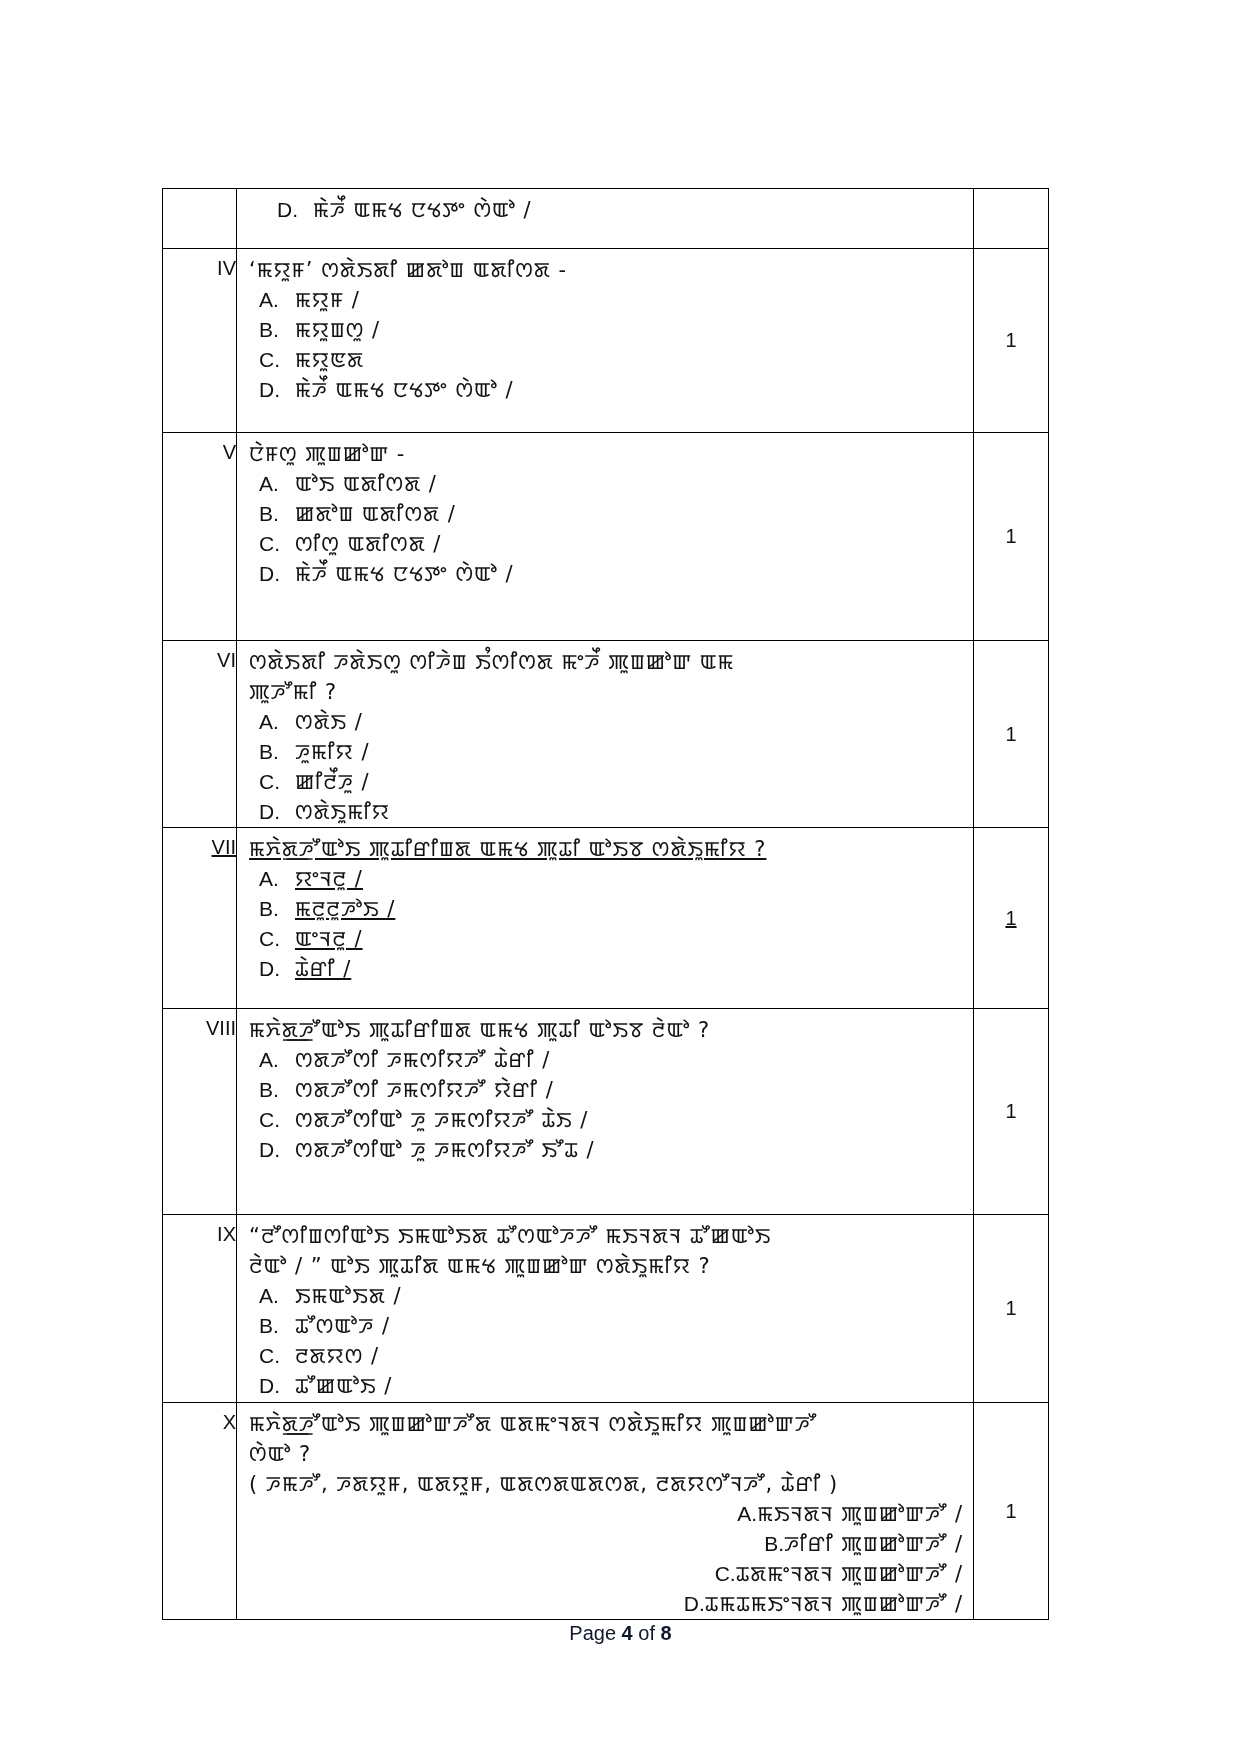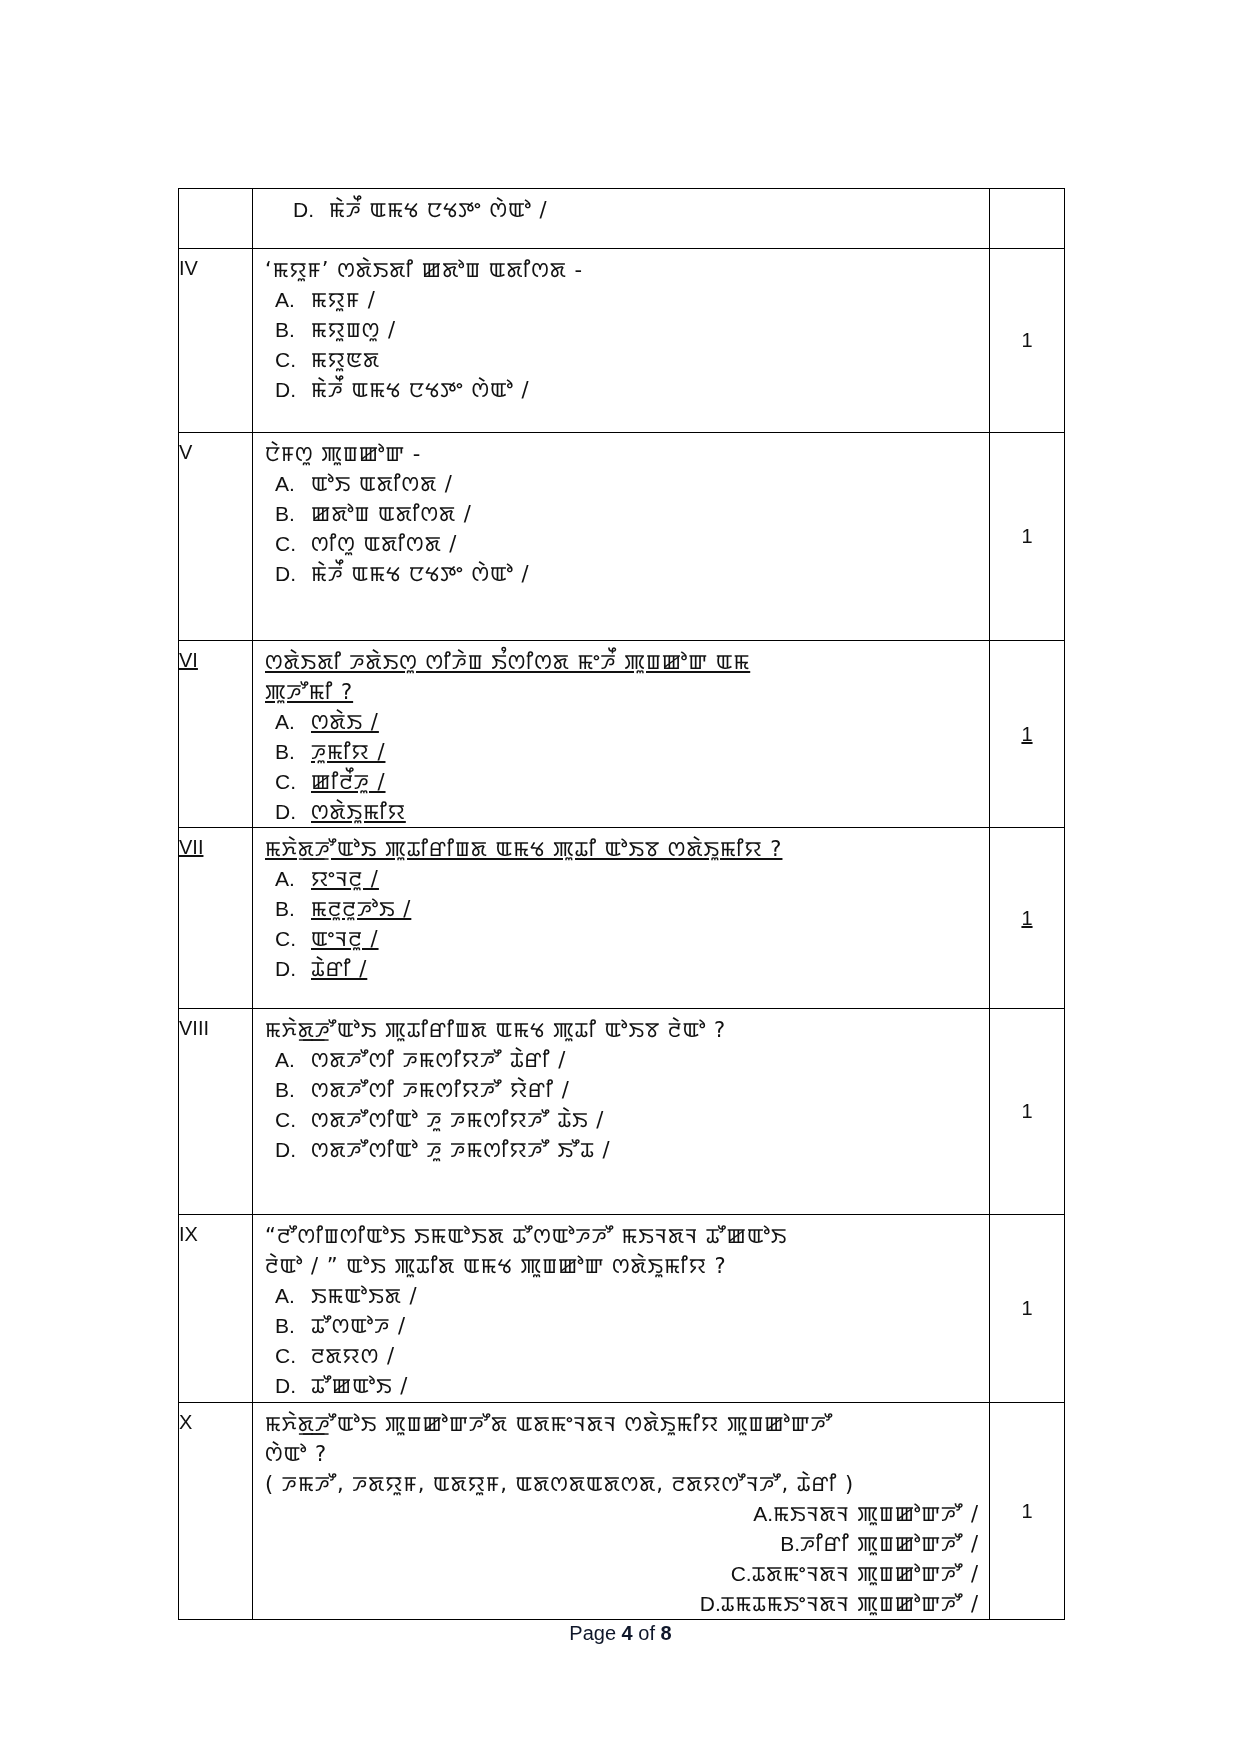--- a/index.html
+++ b/index.html
@@ -1,20 +1,20 @@
 <!DOCTYPE html>
 <html><head>
 <meta charset="utf-8">
 <style>
   html, body { margin:0; padding:0; background:#ffffff; }
   body { width:1241px; height:1754px; position:relative; overflow:hidden;
          font-family:"Liberation Sans", "DejaVu Sans", sans-serif; color:#111; }
-  .page-table { position:absolute; left:178px; top:188px; width:885px; border-collapse:collapse; table-layout:fixed; }
+  .page-table { position:absolute; left:162px; top:188px; width:885px; border-collapse:collapse; table-layout:fixed; }
   .page-table td { border:1.5px solid #000; vertical-align:top; padding:0; }
-  .col-num { width:73px; text-align:left; font-size:20px; }
+  .col-num { width:73px; text-align:right; font-size:20px; }
   .col-q { width:736px; }
   .col-marks { width:74px; text-align:center; font-size:20px; vertical-align:middle !important; }
   .num-text { display:block; padding-top:8px; }
   .q-body { padding:6px 10px 0 12px; font-size:21px; line-height:30px; }
   .q-line { white-space:nowrap; }
   .opts { padding-left:10px; }
   .opts.deep { padding-left:38px;text-align:right; }
   .opt { white-space:nowrap; }
   .opt-letter { display:inline-block; width:36px; }
   .mm { font-family:"DejaVu Sans", sans-serif; letter-spacing:1px; }
@@ -67,21 +67,21 @@
             <div class="opts">
               <div class="opt"><span class="opt-letter">A.</span><span class="mm">ꯑꯣꯏ ꯑꯗꯤꯁꯗ /</span></div>
               <div class="opt"><span class="opt-letter">B.</span><span class="mm">ꯀꯗꯣꯡ ꯑꯗꯤꯁꯗ /</span></div>
               <div class="opt"><span class="opt-letter">C.</span><span class="mm">ꯁꯤꯁꯨ ꯑꯗꯤꯁꯗ /</span></div>
               <div class="opt"><span class="opt-letter">D.</span><span class="mm">ꯃꯥꯍꯩ ꯑꯃꯠ ꯅꯠꯇꯦ ꯁꯥꯑꯣ /</span></div>
             </div>
           </div>
         </td>
         <td class="col-marks"><span>1</span></td>
       </tr>
-      <tr style="height: 185px; text-decoration: underline;">
+      <tr style="height: 185px;">
         <td class="col-num">
           <span class="num-text">VI</span>
         </td>
         <td class="col-q">
           <div class="q-body">
             <div class="q-line mm">ꯁꯗꯥꯏꯗꯤ ꯍꯗꯥꯏꯁꯨ ꯁꯤꯍꯥꯡ ꯏꯪꯁꯤꯁꯗ ꯃꯦꯍꯩ ꯄꯨꯡꯀꯣꯛ ꯑꯃ</div>
             <div class="q-line mm">ꯄꯨꯍꯧꯃꯤ ?</div>
             <div class="opts">
               <div class="opt"><span class="opt-letter">A.</span><span class="mm">ꯁꯗꯥꯏ /</span></div>
               <div class="opt"><span class="opt-letter">B.</span><span class="mm">ꯍꯨꯃꯤꯌ /</span></div>

